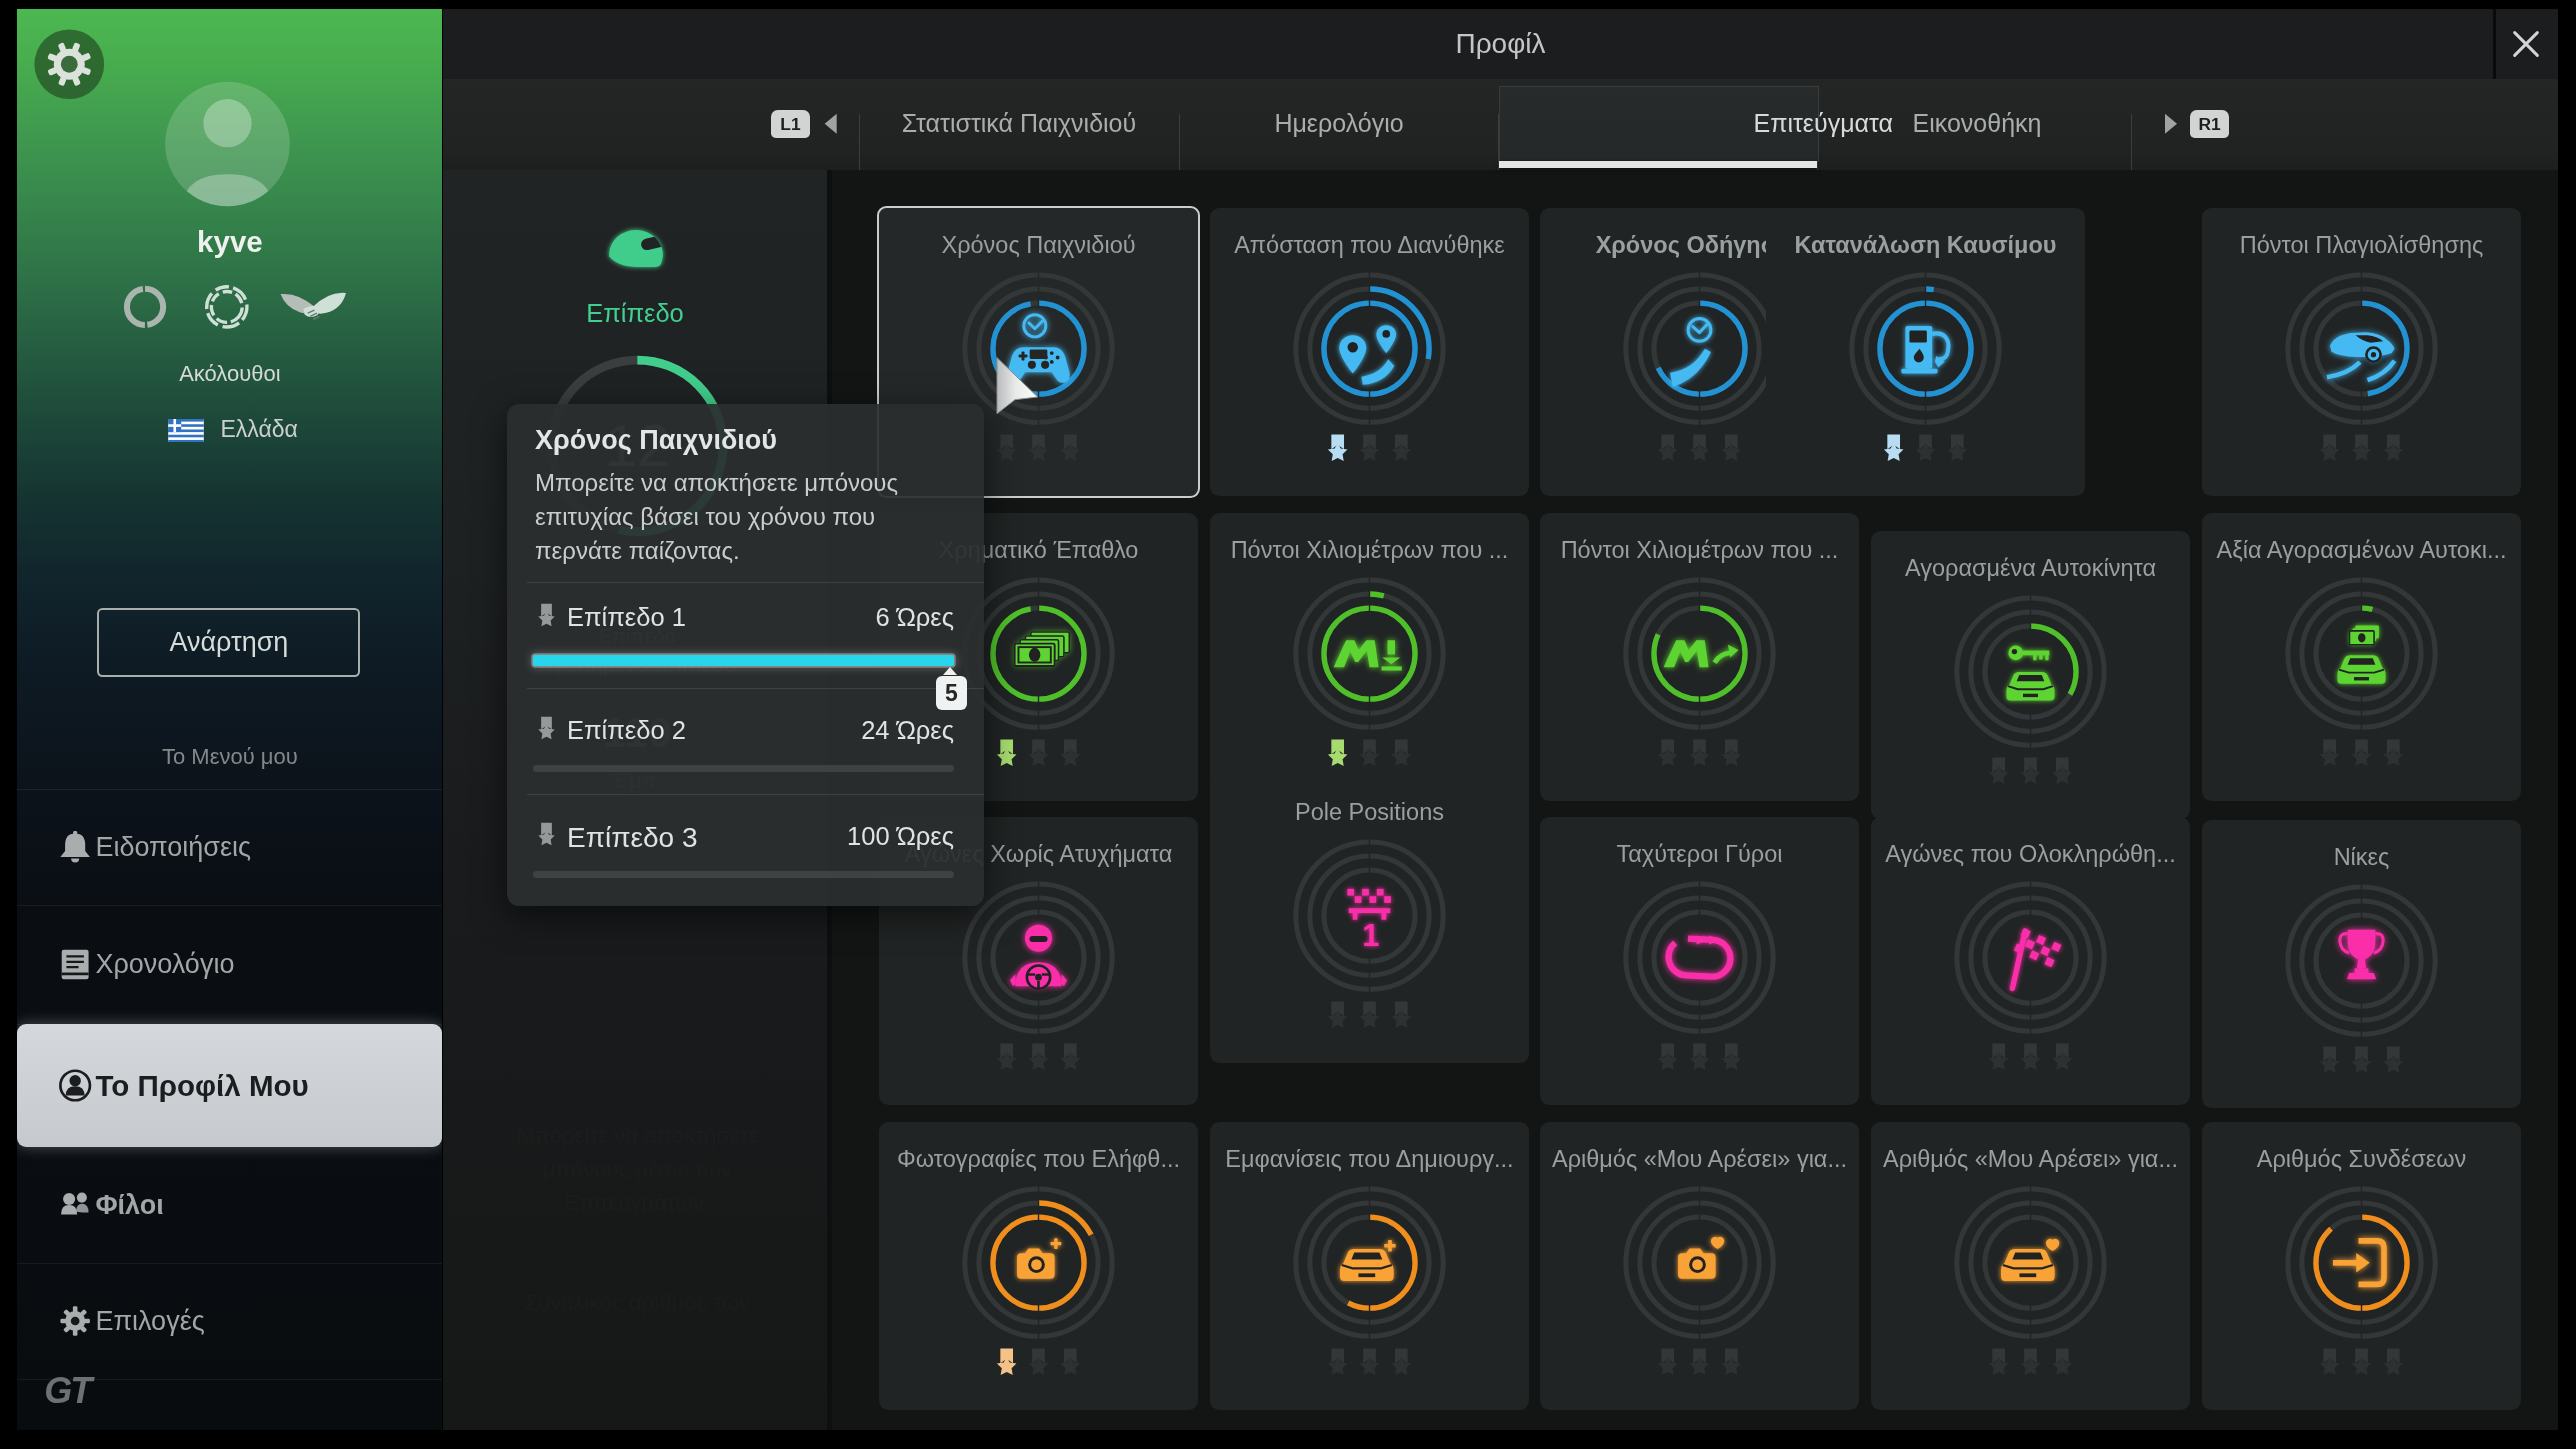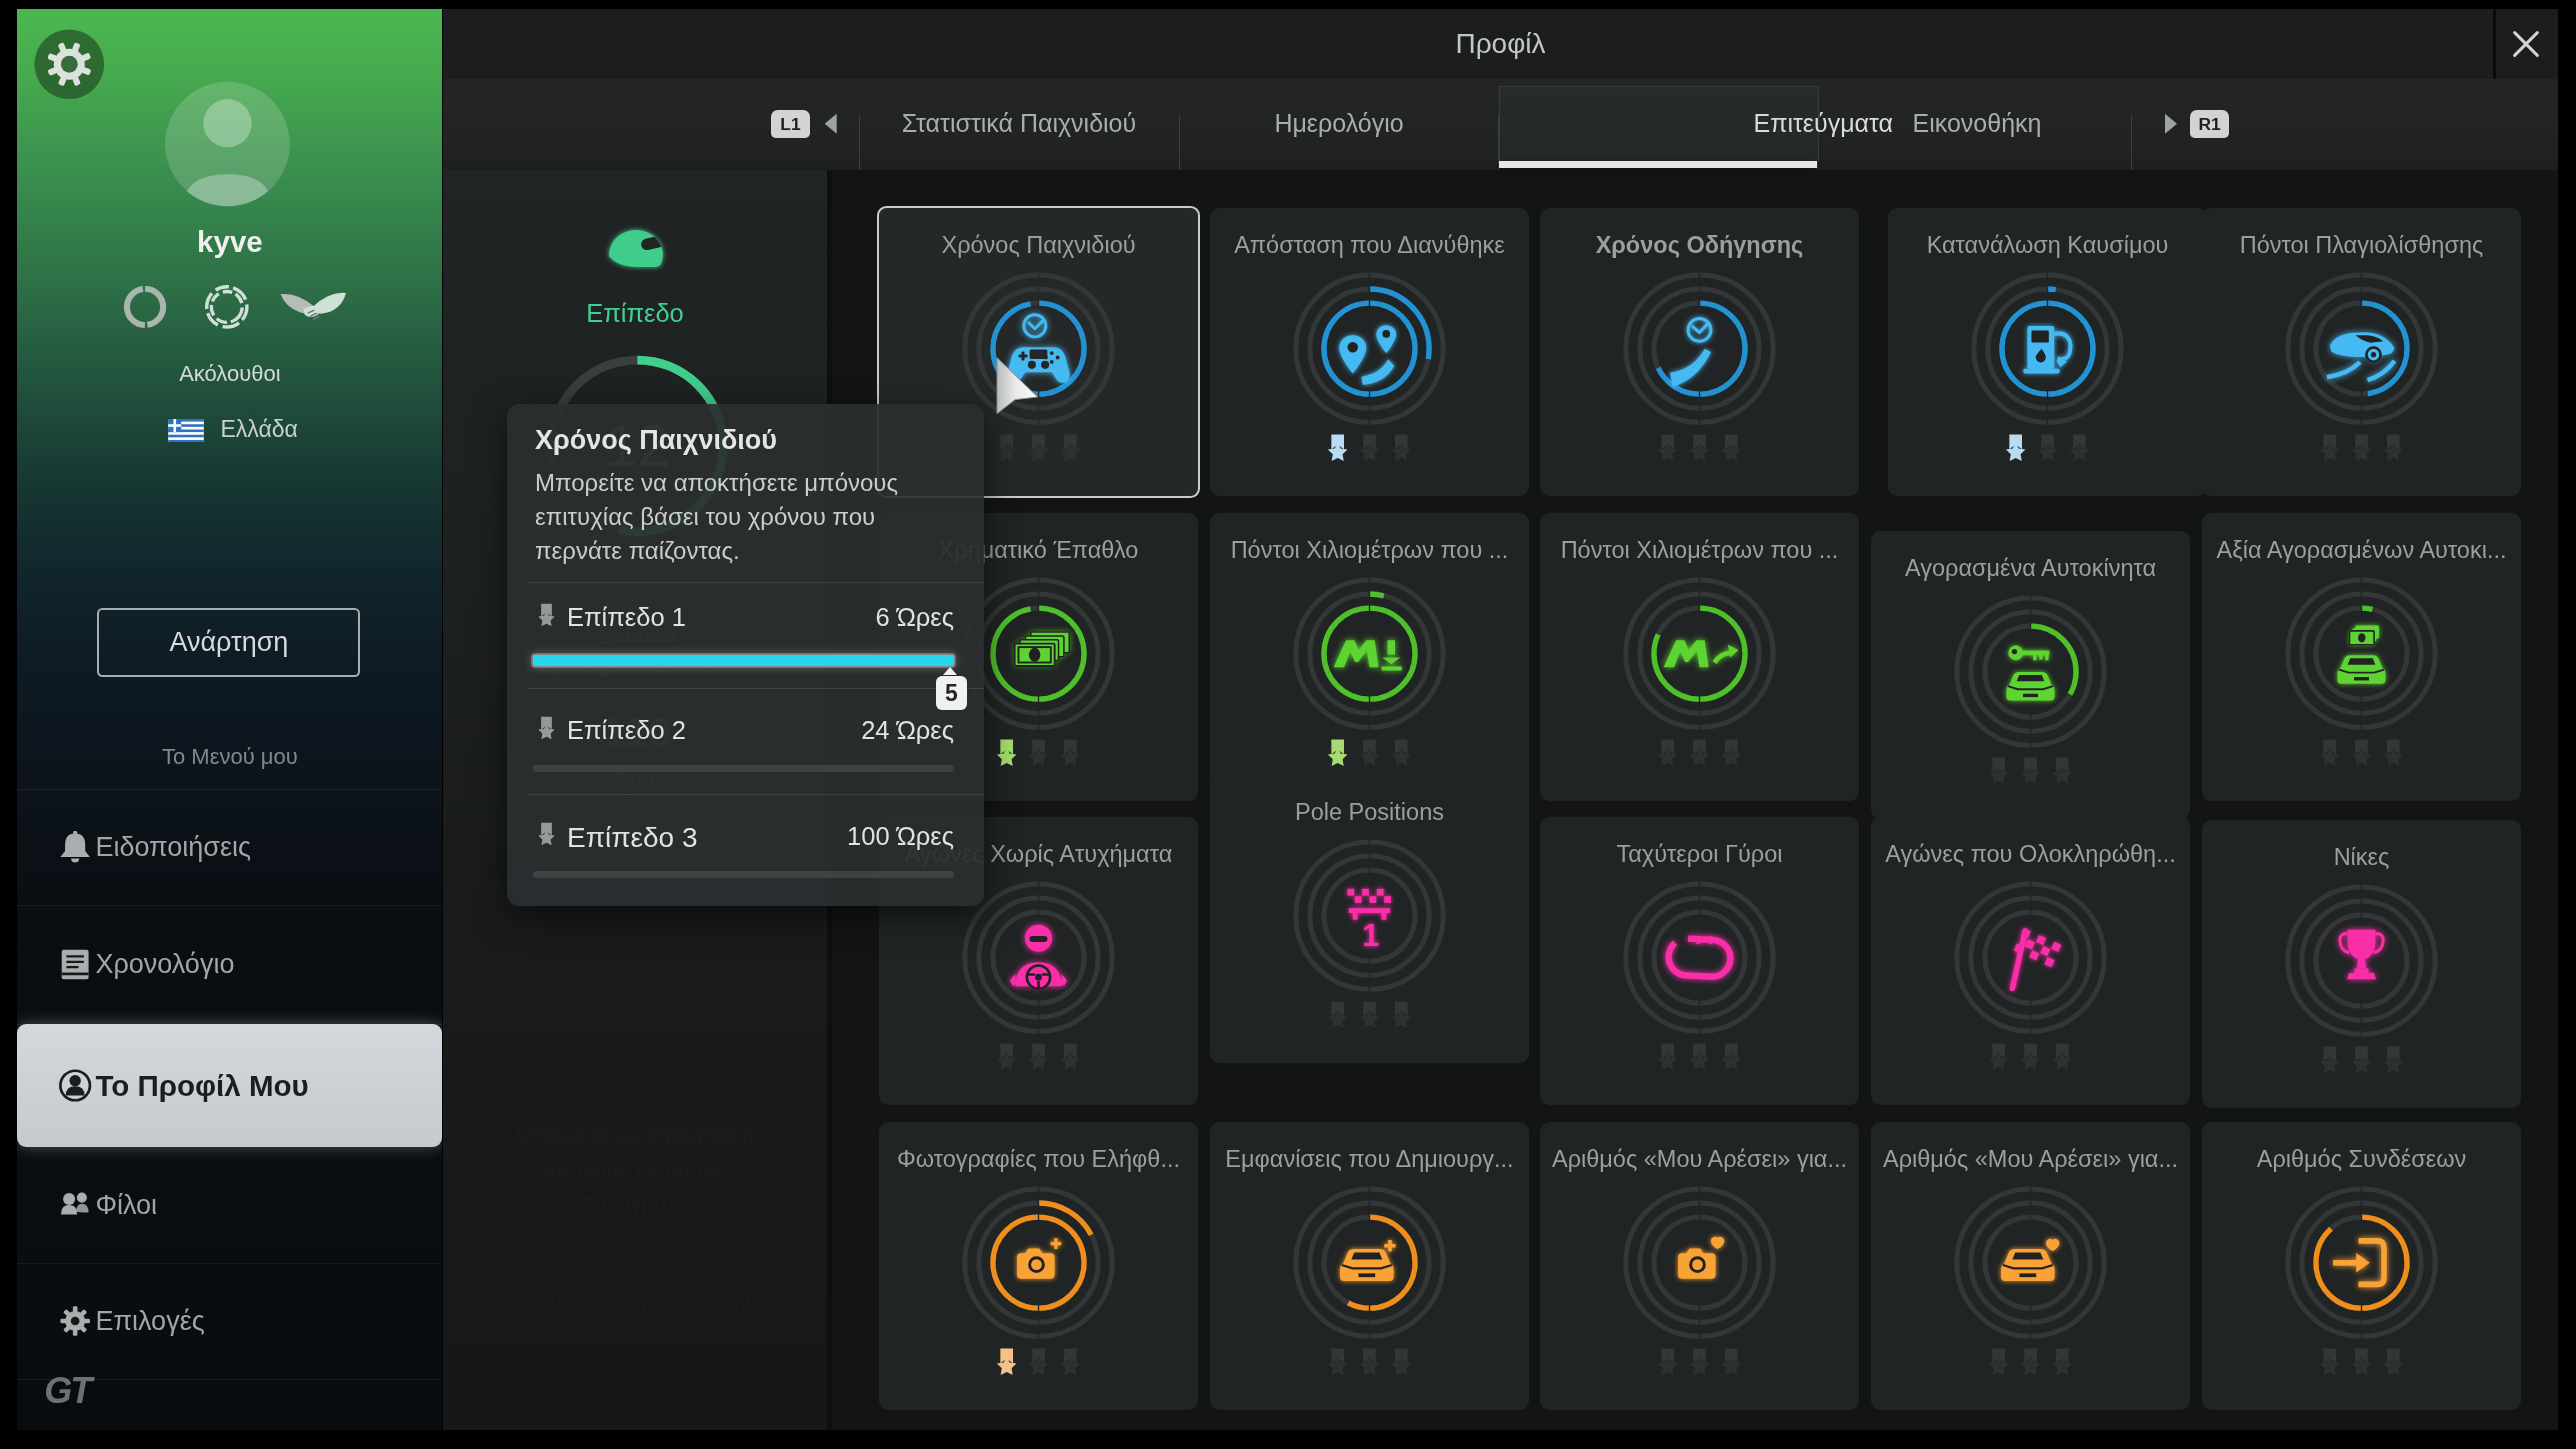--- a/index.html
+++ b/index.html
@@ -115,21 +115,21 @@
 <svg width="47" height="116" style="position:absolute;left:36px;top:0" viewBox="0 0 70 173">
         <g transform="translate(33,86.5)">
           <g fill="#a9adae">
 <circle cx="-9" cy="-9" r="9"></circle>
             <path d="M -21 14 q0 -14 12 -14 q12 0 12 14 z"></path>
 <circle cx="10" cy="-11" r="7.5"></circle>
             <path d="M 1 10 q1 -12 9 -12 q10 0 10 13 h-9" opacity="0.85"></path>
 </g>
         </g>
       </svg>
-<div style="position:absolute;left:78px;top:0;height:116px;line-height:116px;font-size:27px;color:#a2a6a7;">Φίλοι</div>
+<div style="position:absolute;left:78px;top:0;height:116px;line-height:116px;font-size:27px;color:#a2a6a7;font-weight:bold;">Φίλοι</div>
     </div>
 <div style="position:absolute;left:0;top:1254px;width:425px;height:1.3px;background:rgba(255,255,255,0.06)"></div>
 <div style="position:absolute;left:0;top:1254px;width:425px;height:116px;">
 <svg width="47" height="116" style="position:absolute;left:36px;top:0" viewBox="0 0 70 173">
         <g transform="translate(33,86.5)">
           <rect x="-3.4" y="-22" width="6.8" height="9" rx="2" transform="rotate(0)" fill="#a9adae"></rect>
           <rect x="-3.4" y="-22" width="6.8" height="9" rx="2" transform="rotate(45)" fill="#a9adae"></rect>
           <rect x="-3.4" y="-22" width="6.8" height="9" rx="2" transform="rotate(90)" fill="#a9adae"></rect>
           <rect x="-3.4" y="-22" width="6.8" height="9" rx="2" transform="rotate(135)" fill="#a9adae"></rect>
           <rect x="-3.4" y="-22" width="6.8" height="9" rx="2" transform="rotate(180)" fill="#a9adae"></rect>
@@ -350,21 +350,21 @@
       <g transform="translate(237.5,338) scale(0.86)">
 <path d="M -11 0 h22 v26 l-11 -8 l-11 8 z" fill="#333738"></path>
 <path d="M 0 14 l5.2 10.6 11.8 1.7 -8.5 8.3 2 11.7 -10.5 -5.5 -10.5 5.5 2 -11.7 -8.5 -8.3 11.8 -1.7 z" fill="#2d3132"></path>
 </g>
       <g transform="translate(285.0,338) scale(0.86)">
 <path d="M -11 0 h22 v26 l-11 -8 l-11 8 z" fill="#333738"></path>
 <path d="M 0 14 l5.2 10.6 11.8 1.7 -8.5 8.3 2 11.7 -10.5 -5.5 -10.5 5.5 2 -11.7 -8.5 -8.3 11.8 -1.7 z" fill="#2d3132"></path>
 </g>
 </svg>
 </div>
-<div class="card" style="left:1888px;top:208px;">
+<div class="card" style="left:1766px;top:208px;font-weight:bold;">
 <div class="ctitle">Κατανάλωση Καυσίμου</div>
 <svg width="319" height="288" viewBox="0 0 475 430" style="position:absolute;left:0;top:0">
 <defs>
         <filter id="gl" x="-60%" y="-60%" width="220%" height="220%">
           <feGaussianBlur stdDeviation="4" result="b"></feGaussianBlur>
           <feMerge>
             <feMergeNode in="b"></feMergeNode>
             <feMergeNode in="SourceGraphic"></feMergeNode>
           </feMerge>
         </filter>

